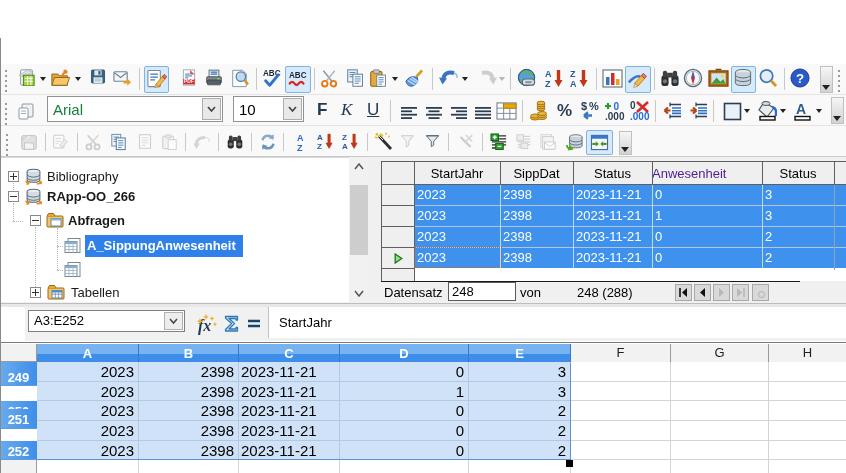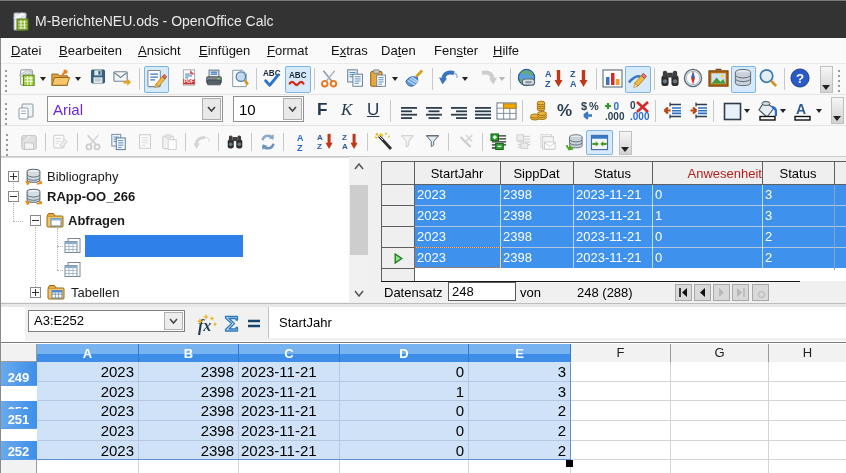--- a/index.html
+++ b/index.html
@@ -34,41 +34,20 @@
 .chsel{background:linear-gradient(#77b2f1 0%,#77b2f1 55%,#3e8ee9 55%,#3e8ee9 100%);color:#fff;font-weight:bold;border-right:1px solid #3579cf;padding-top:3px;}
 .chn{background:#f2f2f2;color:#222;border-right:1px solid #9a9a9a;}
 .rh{position:absolute;left:0;width:37px;box-sizing:border-box;font-size:13px;font-weight:bold;color:#fff;text-align:center;background:linear-gradient(90deg,#6aabee,#3e8ee9);border-bottom:1px solid #5c9ce0;padding-top:3px;}
 .cell{position:absolute;box-sizing:border-box;font-size:15px;color:#000;white-space:nowrap;overflow:hidden;}
 .csel{background:#cfe2f7;border-right:1px solid #b4c9e0;border-bottom:1px solid #b4c9e0;}
 .cnorm{background:#fff;border-right:1px solid #d4d4d4;border-bottom:1px solid #d4d4d4;}
 .rt{text-align:right;padding-right:4px;padding-top:1px;}
 .lt{text-align:left;padding-left:2px;padding-top:1px;}
 </style></head><body>
 <div id="app">
-<div id="title" class="ab">
-<svg class="ab" style="left:13px;top:10px" width="16" height="20" viewBox="0 0 16 20">
-<rect x="1" y="2" width="12" height="17" rx="0.5" fill="#ecf0f4" stroke="#9aa6b0" stroke-width="1"></rect>
-<path d="M0 7 L9 1.5 L14 4 L5 9 Z" fill="#cdd4da"></path>
-        <path d="M1 6.6 L9 2 L12.5 3.8 L4.8 8.2 Z" fill="#f4f6f8"></path>
-<rect x="4" y="8" width="11" height="11" fill="#84ae2c" stroke="#597c12" stroke-width="1"></rect>
-<path d="M5.5 11 h8 M5.5 14 h8 M5.5 17 h8 M8 9 v9 M11.4 9 v9" stroke="#e8f4d0" stroke-width="1.1" fill="none"></path>
-</svg>
-<div class="ab" style="left:35px;top:12px;color:#e9e9e9;font-size:14px;">M-BerichteNEU.ods - OpenOffice Calc</div>
-</div>
-<div id="menu" class="ab">
-<span style="left:10px"><u>D</u>atei</span>
-<span style="left:58px"><u>B</u>earbeiten</span>
-<span style="left:137px"><u>A</u>nsicht</span>
-<span style="left:198px"><u>E</u>infügen</span>
-<span style="left:266px"><u>F</u>ormat</span>
-<span style="left:330px">E<u>x</u>tras</span>
-<span style="left:380px">Da<u>t</u>en</span>
-<span style="left:433px">Fen<u>s</u>ter</span>
-<span style="left:492px"><u>H</u>ilfe</span>
-</div>
 <div id="tb1" class="ab tb" style="top:64px;height:31px;border-bottom:1px solid #e4e4e4"></div>
 <div class="ab grip" style="left:5px;top:70px">
       <i></i>
       <i></i>
       <i></i>
       <i></i>
       <i></i>
     </div>
     <svg class="ab" style="left:18px;top:68px" width="17" height="18" viewBox="0 0 19 20">
       <rect x="3" y="2" width="13" height="17" rx="1" fill="#fff" stroke="#7a8894" stroke-width="1"></rect>
@@ -258,21 +237,21 @@
       <i></i>
       <i></i>
       <i></i>
     </div>
     <svg class="ab" style="left:18px;top:103px" width="16" height="17" viewBox="0 0 16 17">
       <rect x="4" y="1" width="11" height="13" rx="1" fill="#f0f3f6" stroke="#8a98a4" stroke-width="1"></rect>
 <rect x="1" y="5" width="9" height="11" rx="1" fill="#fff" stroke="#8a98a4" stroke-width="1"></rect>
 <path d="M3 8 h5 M3 10.5 h5" stroke="#9aa8b4" stroke-width="1"></path>
     </svg>
     <div class="ab" style="left:47px;top:96px;width:176px;height:26px;background:#fff;border:1px solid #919191;box-sizing:border-box;">
-<div class="ab" style="left:5px;top:4px;font-size:15px;color:#6d28d9">Arial</div>
+<div class="ab" style="left:5px;top:4px;font-size:15px;color:#15803d">Arial</div>
 <div class="ab" style="right:1px;top:1px;width:19px;height:22px;background:#e9e9e9;border:1px solid #adadad;box-sizing:border-box;">
 <svg width="17" height="20" viewBox="0 0 17 20">
           <path d="M5 8 L8.5 12 L12 8" fill="none" stroke="#444" stroke-width="1.6"></path>
         </svg></div>
     </div>
     <div class="ab" style="left:233px;top:96px;width:71px;height:26px;background:#fff;border:1px solid #919191;box-sizing:border-box;">
 <div class="ab" style="left:5px;top:4px;font-size:15px;color:#000">10</div>
 <div class="ab" style="right:1px;top:1px;width:19px;height:22px;background:#e9e9e9;border:1px solid #adadad;box-sizing:border-box;">
 <svg width="17" height="20" viewBox="0 0 17 20">
           <path d="M5 8 L8.5 12 L12 8" fill="none" stroke="#444" stroke-width="1.6"></path>
@@ -562,41 +541,42 @@
 <path d="M1 4 l1.5 -2.5 h5 l1.5 2.5" fill="#e8a93c" stroke="#9a6a14" stroke-width="1"></path>
 <rect x="5" y="6.5" width="10" height="7.5" fill="#fff" stroke="#6a86a0" stroke-width="1"></rect>
 <rect x="5" y="6.5" width="10" height="2" fill="#4a90d8"></rect>
 <path d="M5 10.2 h10 M8.3 8.5 v5.5 M11.6 8.5 v5.5" stroke="#6a86a0" stroke-width="0.8"></path>
         </svg>
         <div class="exp ab" style="left:7px;top:33px"></div>
         <div class="row" style="left:46px;top:31px;font-weight:bold">RApp-OO_266</div>
         <div class="exp ab" style="left:29px;top:57px"></div>
         <div class="row" style="left:67px;top:55px;font-weight:bold">Abfragen</div>
         <div class="ab" style="left:84px;top:77px;width:158px;height:22px;background:#2f80e8"></div>
+        <div class="row" style="left:86px;top:80px;color:#fff;font-weight:bold">A_SippungAnwesenheit</div>
         <div class="exp expp ab" style="left:29px;top:129px"></div>
         <div class="row" style="left:70px;top:127px">Tabellen</div>
       </div>
       <div id="vsb">
 <div class="ab" style="left:0;top:0;width:20px;height:17px;background:#f1f1f1"></div>
 <svg class="ab" style="left:5px;top:5px" width="10" height="8" viewBox="0 0 10 8">
           <path d="M1 6 L5 1 L9 6" fill="none" stroke="#555" stroke-width="1.5"></path>
         </svg>
 <div class="thumb"></div>
 <div class="ab" style="left:0;top:127px;width:20px;height:17px;background:#f1f1f1"></div>
 <svg class="ab" style="left:5px;top:131px" width="10" height="8" viewBox="0 0 10 8">
           <path d="M1 2 L5 7 L9 2" fill="none" stroke="#555" stroke-width="1.5"></path>
         </svg>
 </div>
     </div>
 <div class="ab" style="left:1px;top:157px;width:845px;height:146px">
       <div class="ab" style="left:380px;top:5px;width:465px;height:22px;background:#efefef"></div>
       <div class="ab" style="left:413px;top:9px;width:86px;font-size:13px;color:#000;text-align:center">StartJahr</div>
       <div class="ab" style="left:499px;top:9px;width:73px;font-size:13px;color:#000;text-align:center">SippDat</div>
       <div class="ab" style="left:572px;top:9px;width:79px;font-size:13px;color:#000;text-align:center">Status</div>
-      <div class="ab" style="left:651px;top:9px;width:110px;font-size:13px;color:#b91c1c;text-align:right">Anwesenheit</div>
+      <div class="ab" style="left:651px;top:9px;width:110px;font-size:13px;color:#4c1d95;text-align:left">Anwesenheit</div>
       <div class="ab" style="left:761px;top:9px;width:72px;font-size:13px;color:#000;text-align:center">Status</div>
       <div class="ab" style="left:380px;top:27px;width:34px;height:97px;background:#efefef"></div>
       <div class="ab" style="left:413px;top:27px;width:432px;height:21px;background:#3e92ed"></div>
       <div class="ab" style="left:413px;top:48px;width:432px;height:21px;background:#3e92ed"></div>
       <div class="ab" style="left:413px;top:69px;width:432px;height:21px;background:#3e92ed"></div>
       <div class="ab" style="left:413px;top:90px;width:432px;height:21px;background:#3e92ed"></div>
       <div class="ab" style="left:414px;top:111px;width:431px;height:13px;background:#fff"></div>
       <div class="ab" style="left:414px;top:48px;width:431px;height:1px;background:#b3c6d9"></div>
       <div class="ab" style="left:414px;top:69px;width:431px;height:1px;background:#b3c6d9"></div>
       <div class="ab" style="left:414px;top:90px;width:431px;height:1px;background:#b3c6d9"></div>

